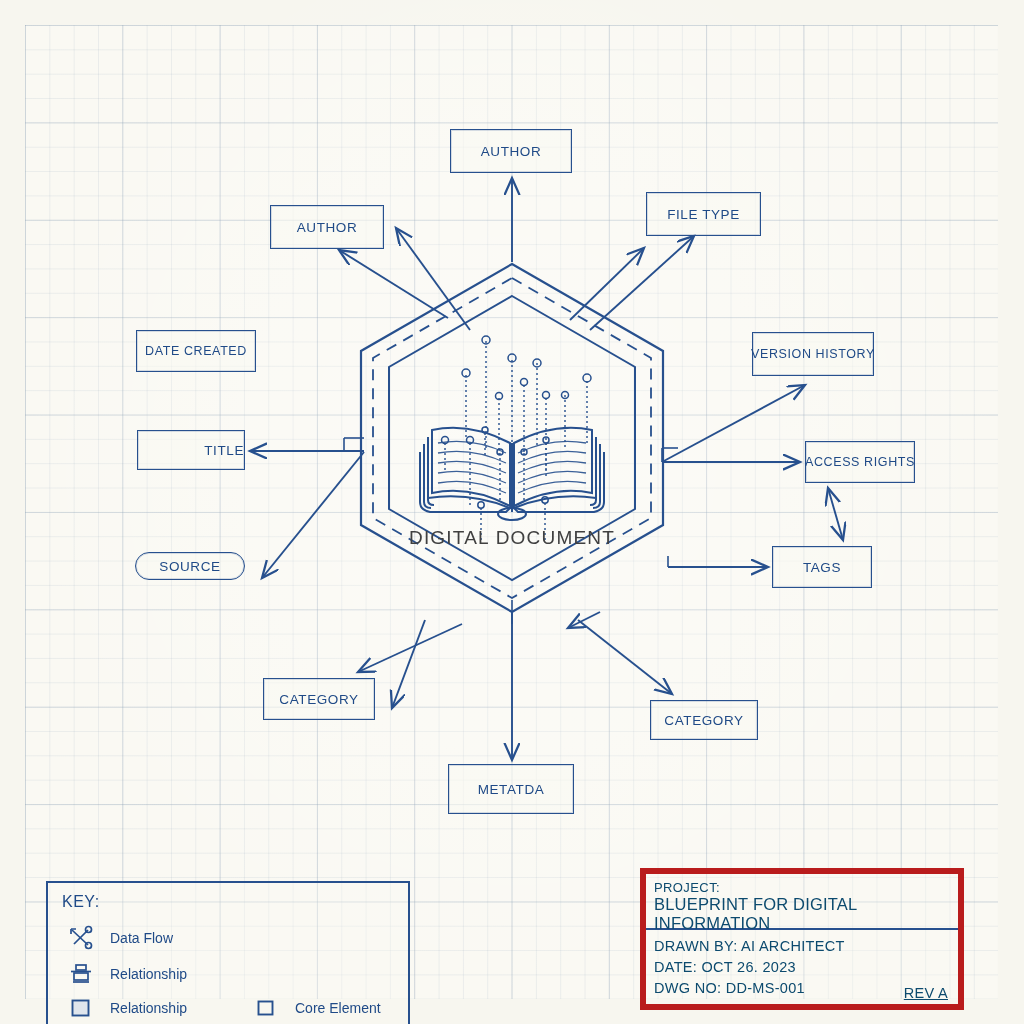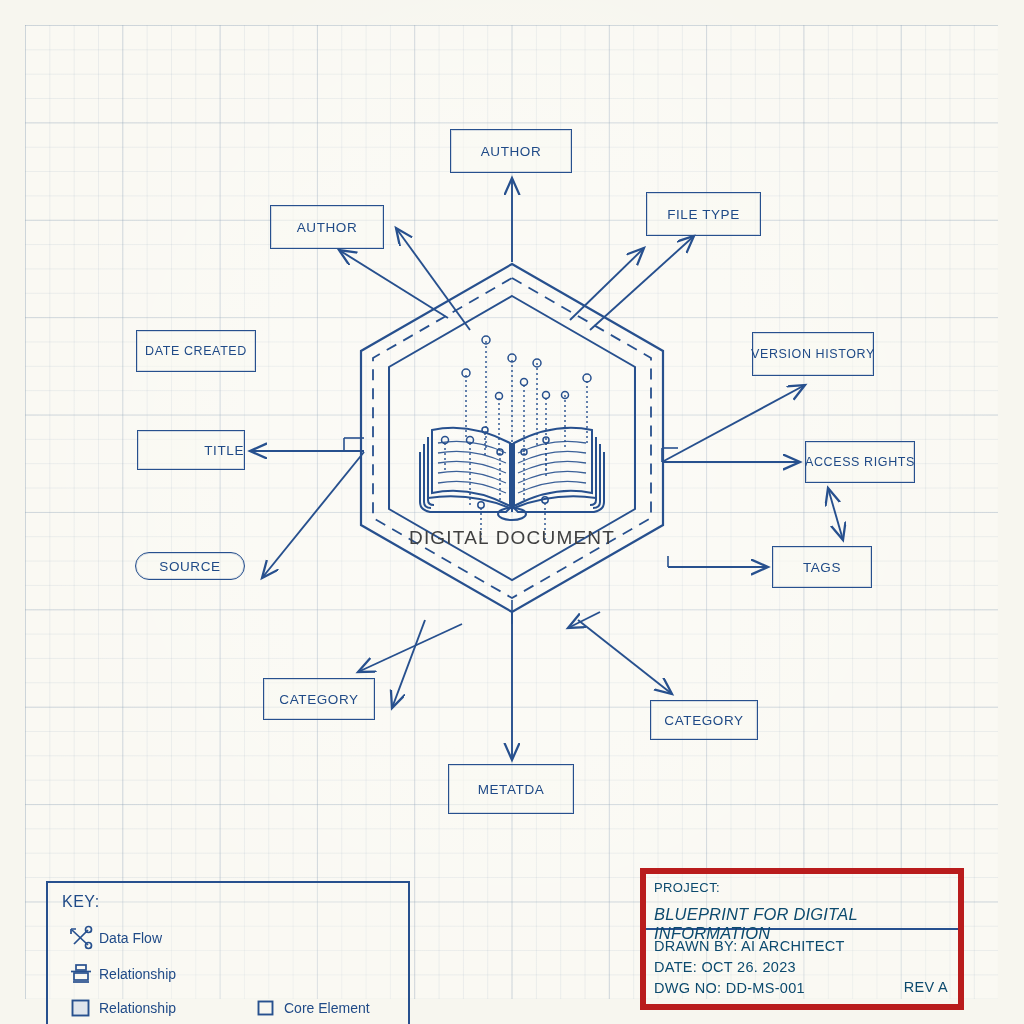--- a/index.html
+++ b/index.html
@@ -60,40 +60,40 @@
     position:absolute;left:46px;top:857px;width:364px;height:152px;
     box-sizing:border-box;
     border:2px solid #27508e;
     background:rgba(250,249,243,.35);
     color:#1f4a87;
     margin-top:24px;
   }
   #legend .ltitle{
     position:absolute;left:14px;top:10px;font-size:16px;letter-spacing:.5px;
   }
-  .lrow{position:absolute;display:flex;align-items:center;gap:5px;font-size:14px;}
+  .lrow{position:absolute;display:flex;align-items:center;gap:16px;font-size:14px;}
   .lrow .lbl{color:#1f4a87;}
   .licon{width:26px;height:26px;display:block;}
   
   #titleblock{
     position:absolute;left:640px;top:868px;width:324px;height:142px;
     box-sizing:border-box;
     border:6px solid #b91c1c;
     background:rgba(250,249,243,.35);
     color:#0c4a6e;
   }
   #tb-top{
     position:absolute;left:0;top:0;right:0;height:56px;
     border-bottom:2px solid #27508e;box-sizing:border-box;padding:6px 8px;
   }
   #tb-top .l1{font-size:13px;letter-spacing:.4px;}
-  #tb-top .l2{font-size:16.5px;letter-spacing:.2px;margin-top:10px;font-style:italic;}
+  #tb-top .l2{font-size:16.5px;letter-spacing:.2px;margin-top:0;}
   #tb-bot{position:absolute;left:0;top:56px;right:0;bottom:0;padding:6px 8px;}
   #tb-bot div{font-size:14.5px;letter-spacing:.3px;line-height:1.46;}
-  #tb-rev{position:absolute;right:10px;bottom:6px;font-size:14.5px;letter-spacing:.3px;}
+  #tb-rev{position:absolute;right:10px;bottom:0;font-size:14.5px;letter-spacing:.3px;text-decoration:underline;}
 </style>
 </head>
 <body>
 
 <div id="sheet">
 
   <div id="grid"></div>
   <div id="paper-tint"></div>
 
   <svg id="draw" viewBox="0 0 1024 1024">

